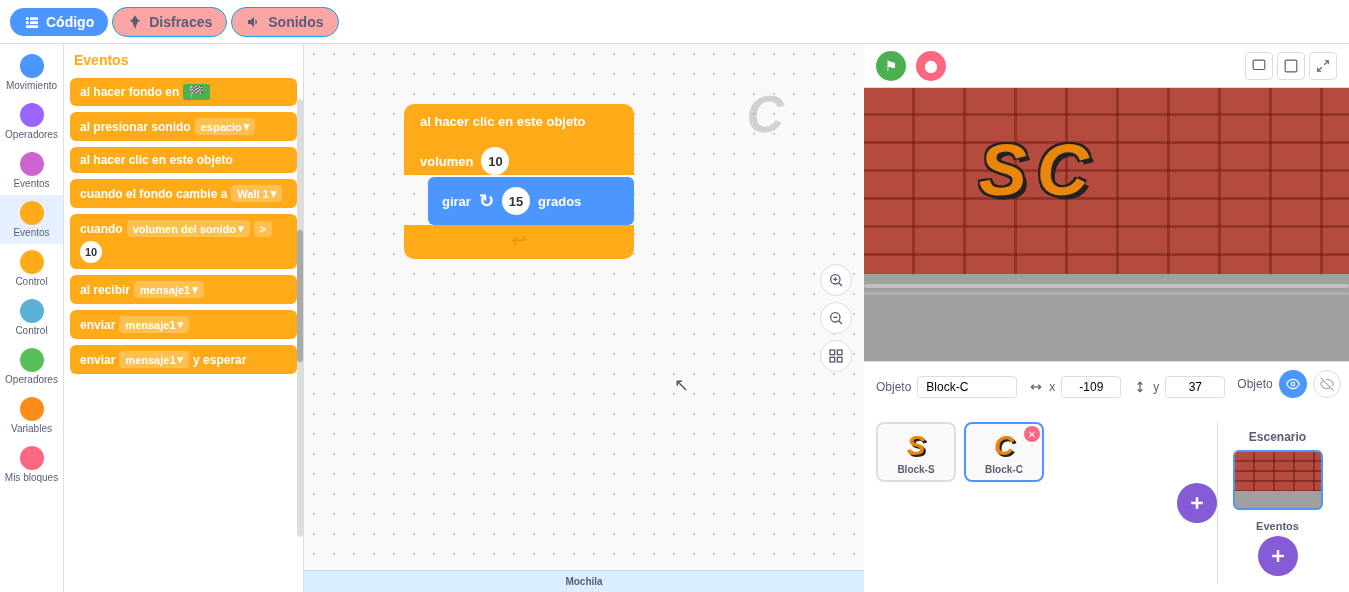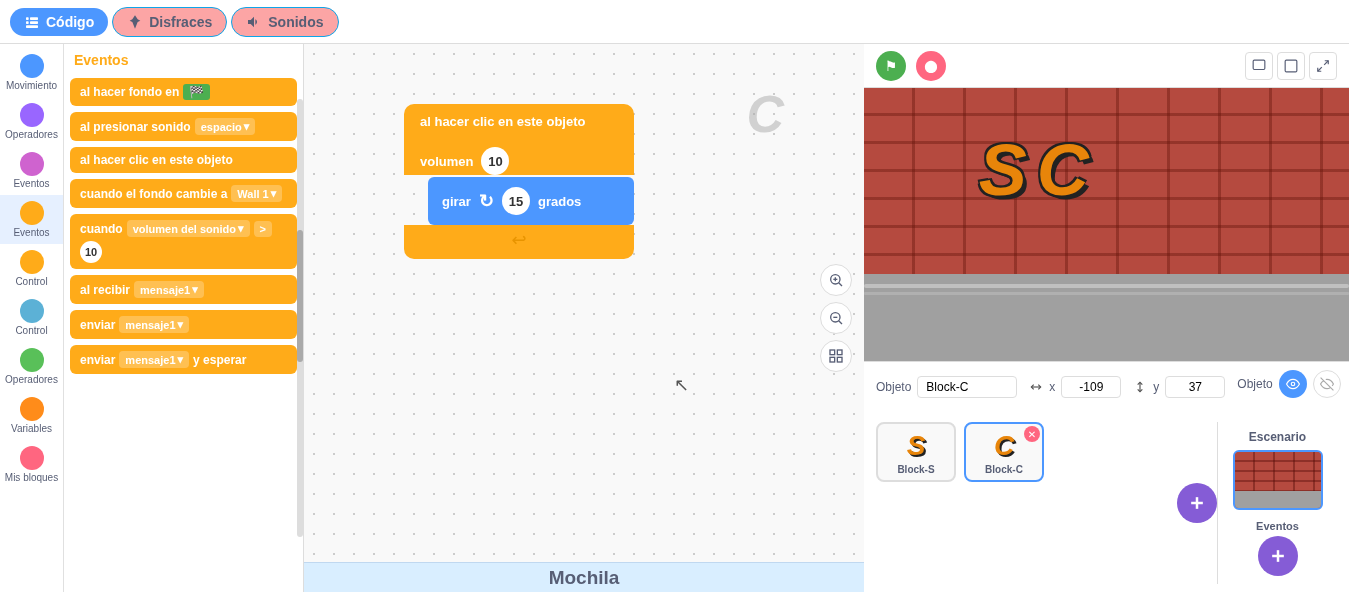--- a/index.html
+++ b/index.html
@@ -131,25 +131,25 @@
       border: 1px solid #ddd;
       background: #fff;
       display: flex; align-items: center; justify-content: center;
       cursor: pointer;
       font-size: 14px;
       color: #575e75;
     }
     .mochila-bar {
       position: absolute;
       bottom: 0; left: 0; right: 0;
-      height: 30px;
+      height: 22px;
       background: #d9eeff;
       border-top: 1px solid #c0d8f0;
       display: flex; align-items: center; justify-content: center;
-      font-size: 19px;
+      font-size: 10px;
       color: #575e75;
       font-weight: 600;
       cursor: pointer;
     }
 
     
     .script-block-group {
       position: absolute;
       left: 100px;
       top: 60px;

